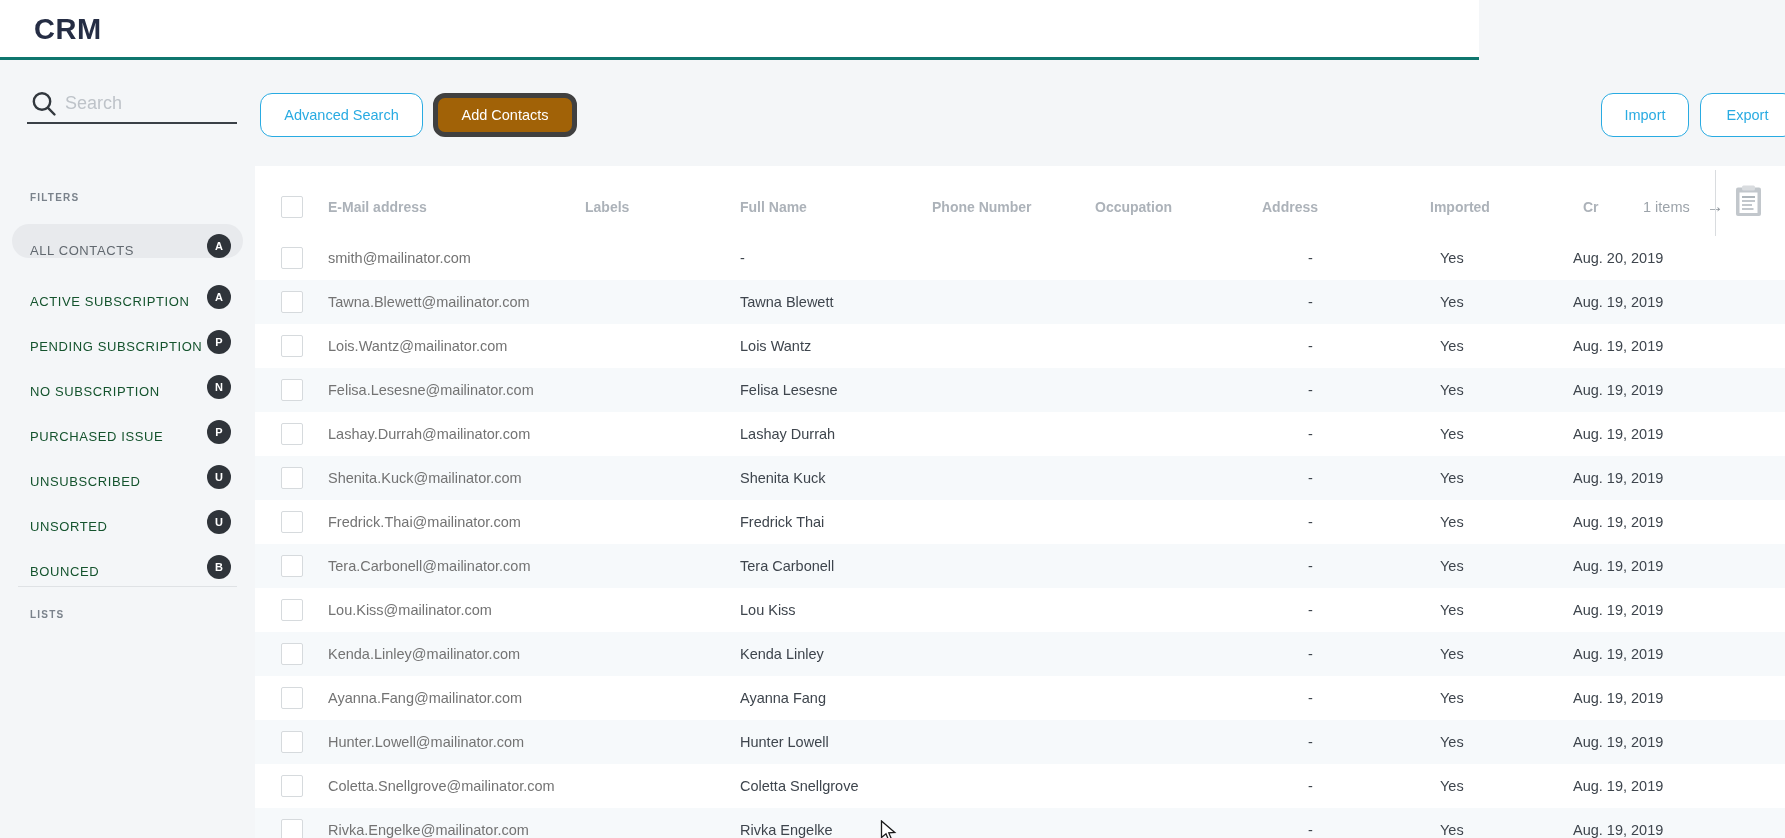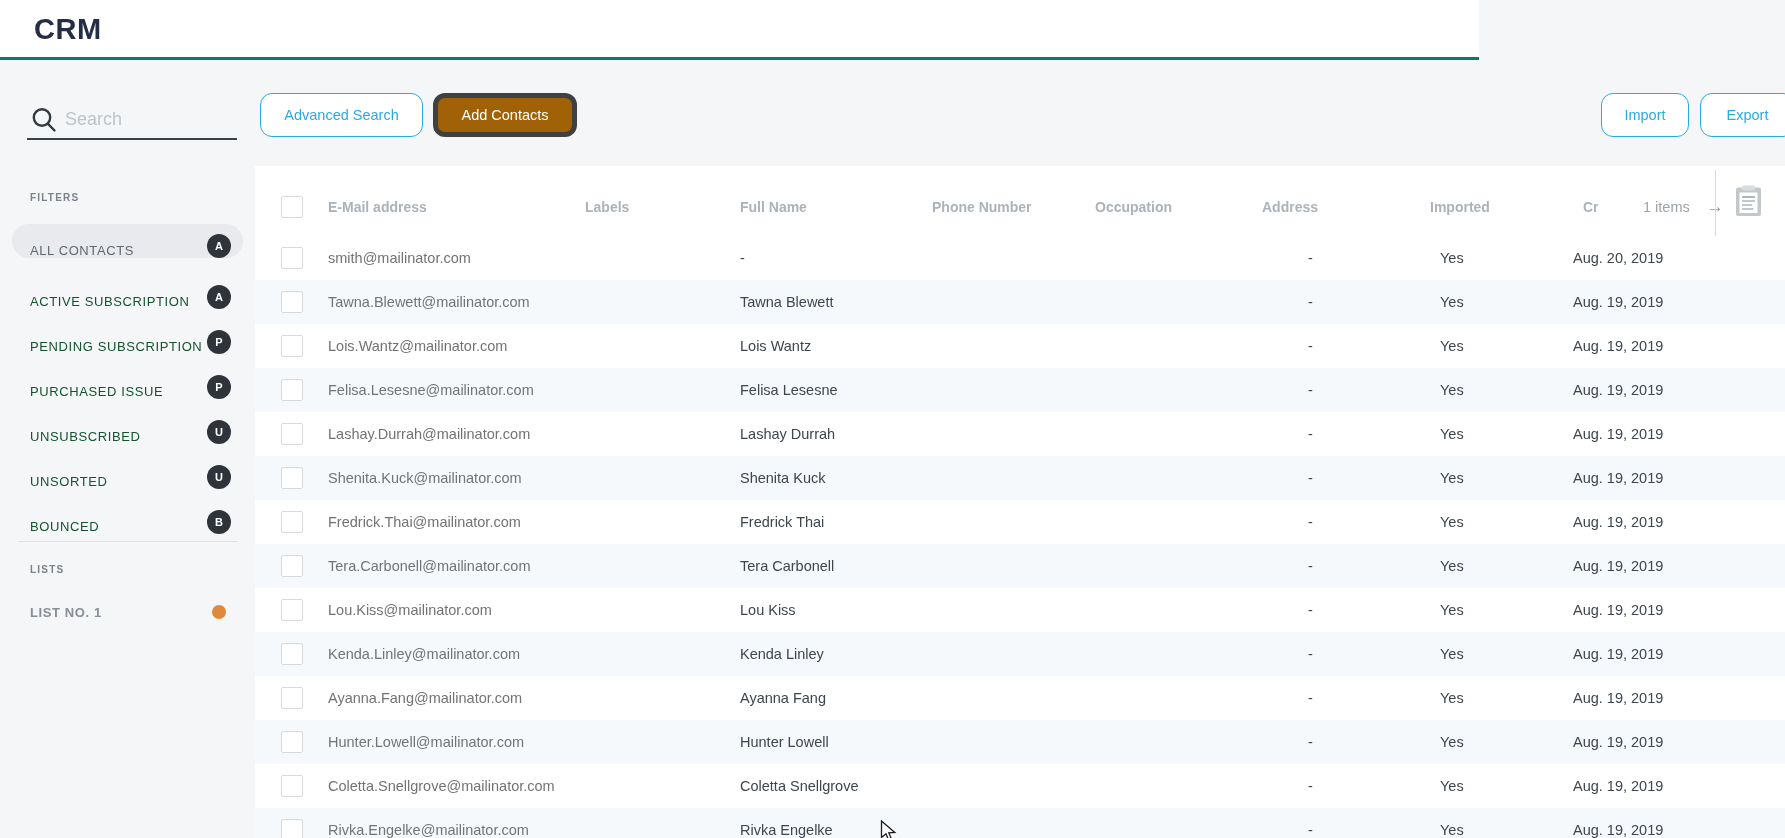--- a/index.html
+++ b/index.html
@@ -13,21 +13,21 @@
   
   .app-header {
     position:absolute; left:0; top:0; width:1479px; height:60px;
     background:#FFFFFF; border-bottom:3px solid #0f766e;
   }
   .app-title {
     position:absolute; left:34px; top:13px;
     font-size:29px; font-weight:bold; color:#252D44; letter-spacing:.5px;
   }
   
-  .search-wrap { position:absolute; left:27px; top:100px; width:210px; height:40px; border-bottom:2px solid #3A4047; }
+  .search-wrap { position:absolute; left:27px; top:84px; width:210px; height:40px; border-bottom:2px solid #3A4047; }
   .search-icon { position:absolute; left:3px; top:6px; }
   .search-input {
     position:absolute; left:38px; top:4px; width:168px; height:30px;
     border:none; outline:none; background:transparent;
     font-size:18px; color:#3E454D; font-family:inherit;
   }
   .search-input::placeholder { color:#BEC3C9; }
   .btn {
     position:absolute; top:93px; height:44px;
     display:flex; align-items:center; justify-content:center;
@@ -132,20 +132,24 @@
       <div class="filter-item">
         <span class="filter-label">ACTIVE SUBSCRIPTION</span>
         <span class="badge">A</span>
       </div>
 
       <div class="filter-item">
         <span class="filter-label">PENDING SUBSCRIPTION</span>
         <span class="badge">P</span>
       </div>
 
+      <div class="filter-item">
+        <span class="filter-label">NO SUBSCRIPTION</span>
+        <span class="badge">N</span>
+      </div>
 
       <div class="filter-item">
         <span class="filter-label">PURCHASED ISSUE</span>
         <span class="badge">P</span>
       </div>
 
       <div class="filter-item">
         <span class="filter-label">UNSUBSCRIBED</span>
         <span class="badge">U</span>
       </div>
@@ -158,28 +162,20 @@
       <div class="filter-item">
         <span class="filter-label">BOUNCED</span>
         <span class="badge">B</span>
       </div>
 
   </div>
 
   <div class="side-divider"></div>
   <div class="side-heading lists-heading">LISTS</div>
 
-  <div>
-
-      <div class="list-item">
-        <span class="list-label">LIST NO. 1</span>
-        <span class="list-dot"></span>
-      </div>
-
-  </div>
 </div>
 
 <div class="card">
   <div class="thead">
     <span class="checkbox"></span>
     <span class="hcell h0">E-Mail address</span>
     <span class="hcell h1">Labels</span>
     <span class="hcell h2">Full Name</span>
     <span class="hcell h3">Phone Number</span>
     <span class="hcell h4">Occupation</span>

